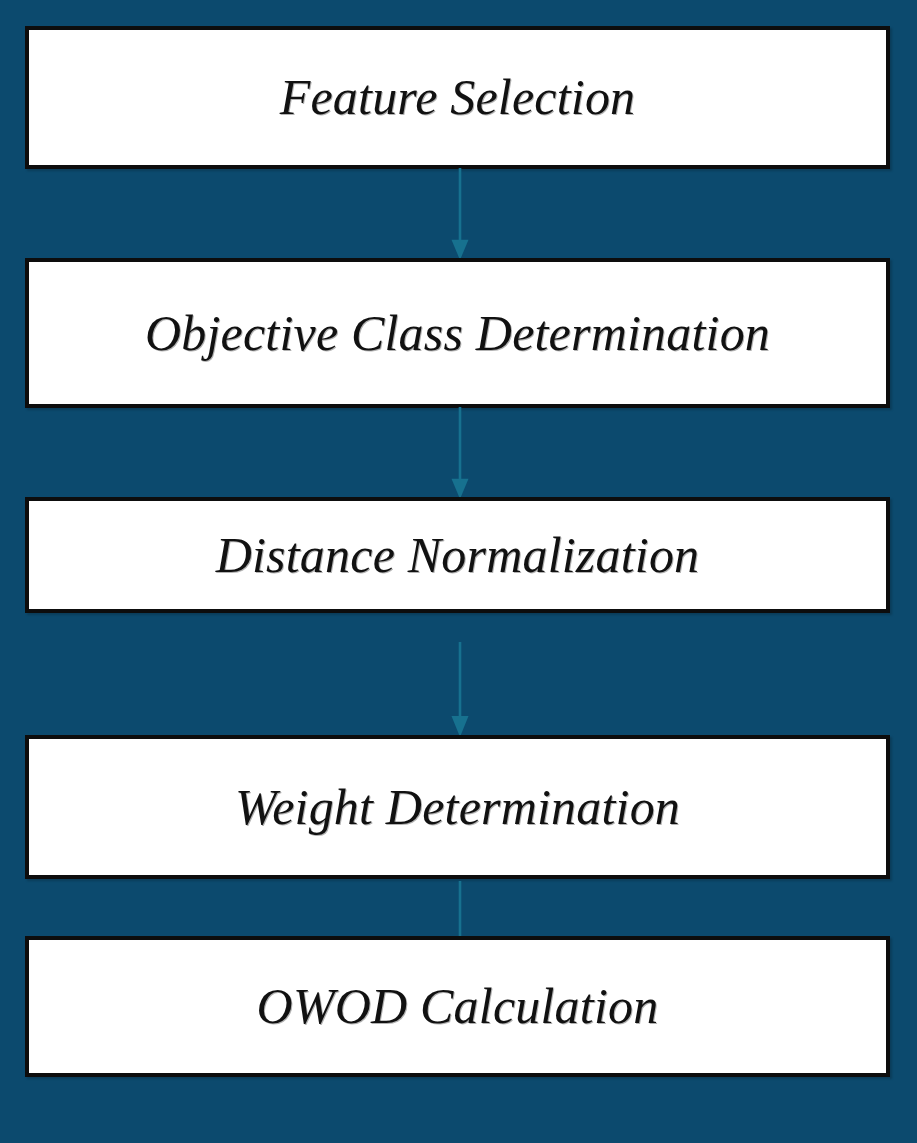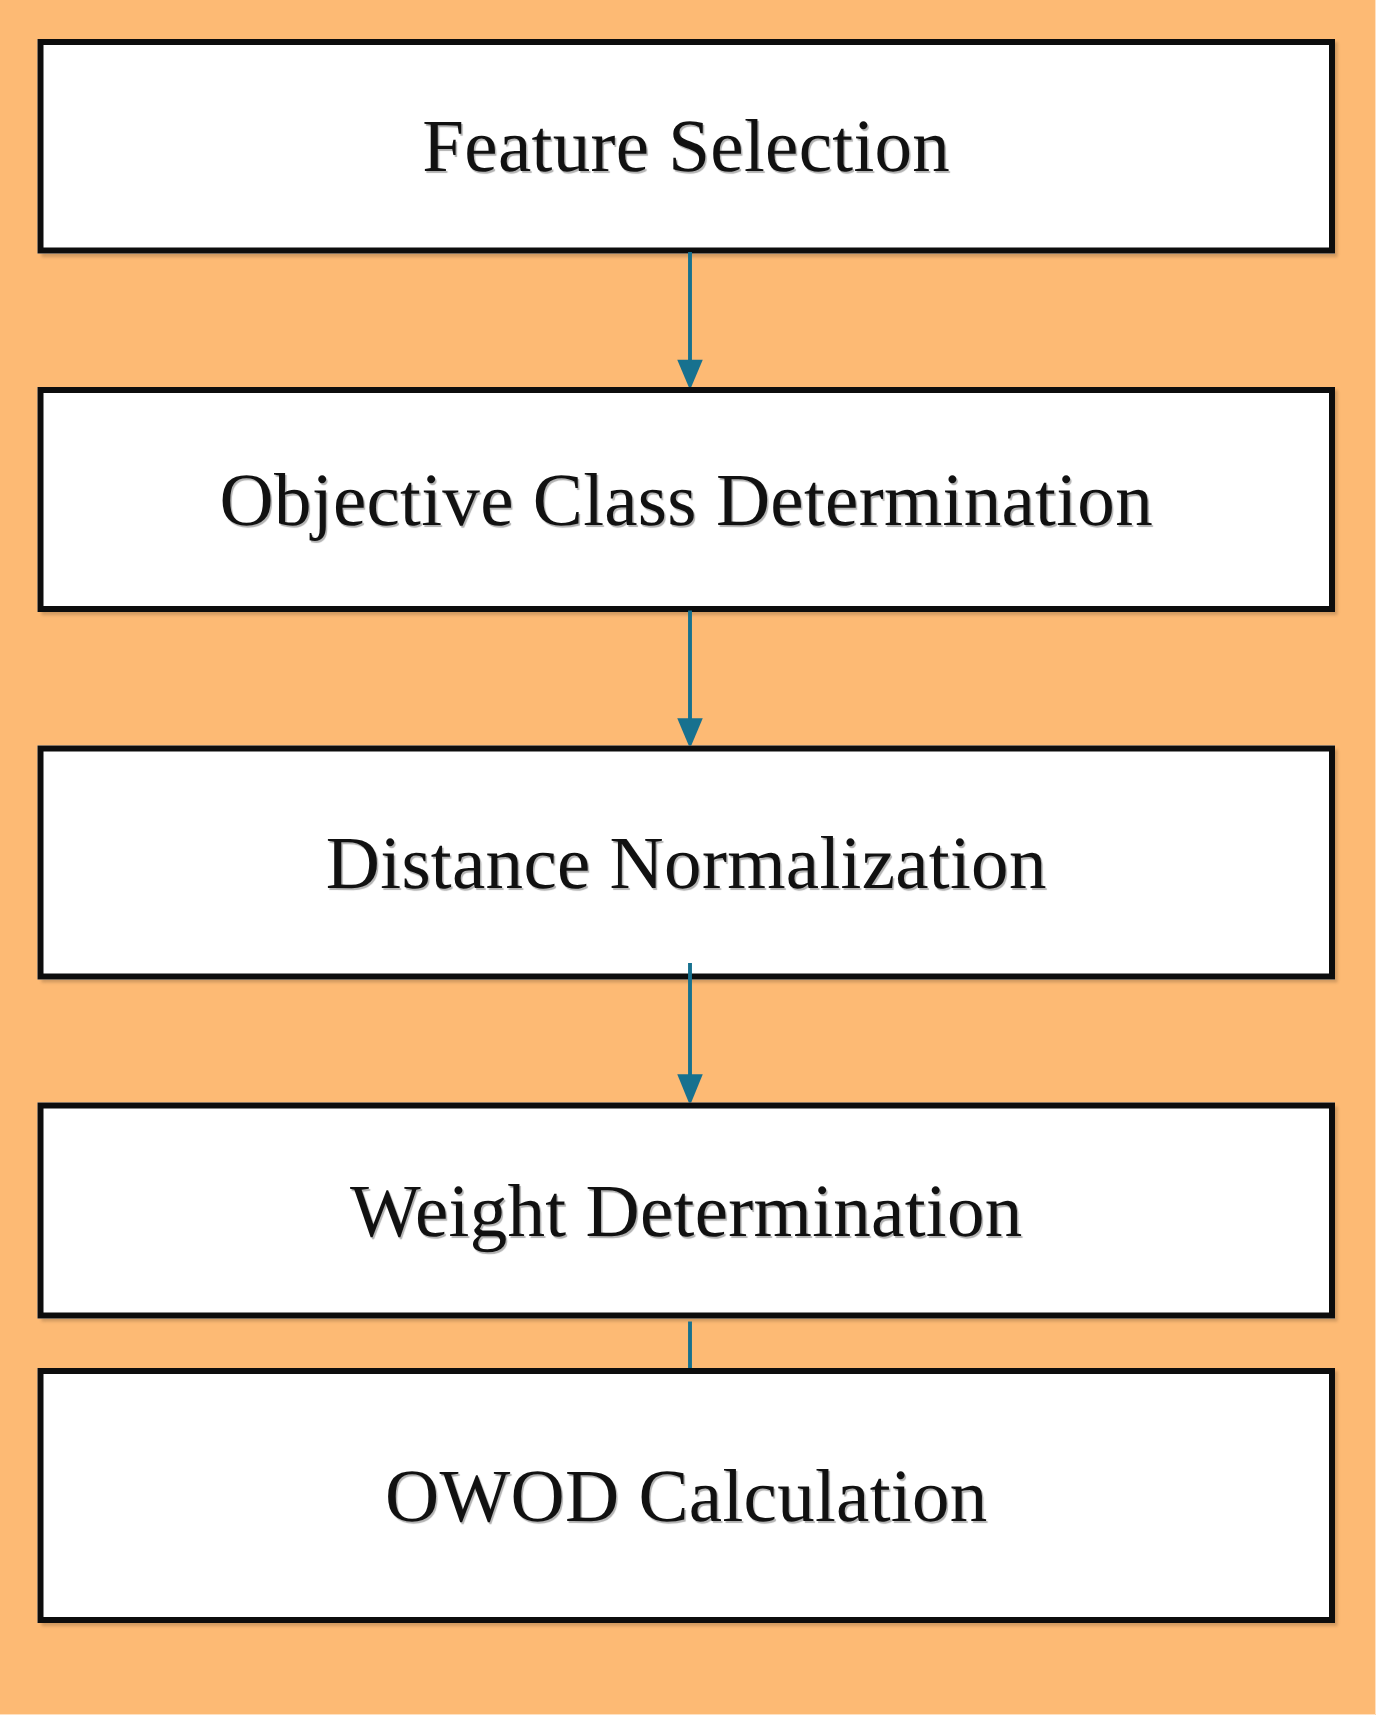--- a/index.html
+++ b/index.html
@@ -40,23 +40,23 @@
     line-height: 1.05;
     color: #111111;
     text-align: center;
     letter-spacing: 0.2px;
     white-space: nowrap;
     text-shadow: 1px 1px 0.6px rgba(0,0,0,0.30);
   }
 
   #node-0 { top: 26px;  height: 143px; }
   #node-1 { top: 258px; height: 150px; }
-  #node-2 { top: 497px; height: 156px; }
+  #node-2 { top: 497px; height: 116px; }
   #node-3 { top: 735px; height: 144px; }
-  #node-4 { top: 912px; height: 170px; }
+  #node-4 { top: 936px; height: 141px; }
 
   
   .connector {
     position: absolute;
     left: 449px;
     width: 22px;
   }
   .connector svg {
     display: block;
     width: 22px;
@@ -65,21 +65,21 @@
   }
 
   #connector-0 { top: 168px; height: 92px; }
   #connector-1 { top: 407px; height: 92px; }
   #connector-2 { top: 642px; height: 95px; }
   #connector-3 { top: 881px; height: 89px; }
 </style>
 </head>
 <body>
 
-<div id="flowchart" style="background: #fdba74;">
+<div id="flowchart" style="background: #0c4a6e; font-style: italic;">
 
   <div class="node" id="node-0" style="border-color: rgb(13, 13, 13); background: rgb(255, 255, 255);">
     <span class="node-label" style="color: rgb(17, 17, 17);">Feature Selection</span>
   </div>
 
   <div class="connector" id="connector-0">
     <svg viewBox="0 0 22 100" preserveAspectRatio="none" aria-hidden="true">
       <line x1="11" y1="0" x2="11" y2="80" stroke="#17718f" stroke-width="2.6" vector-effect="non-scaling-stroke"></line>
       <polygon points="11,100 2.5,78 19.5,78" fill="#17718f"></polygon>
     </svg>

